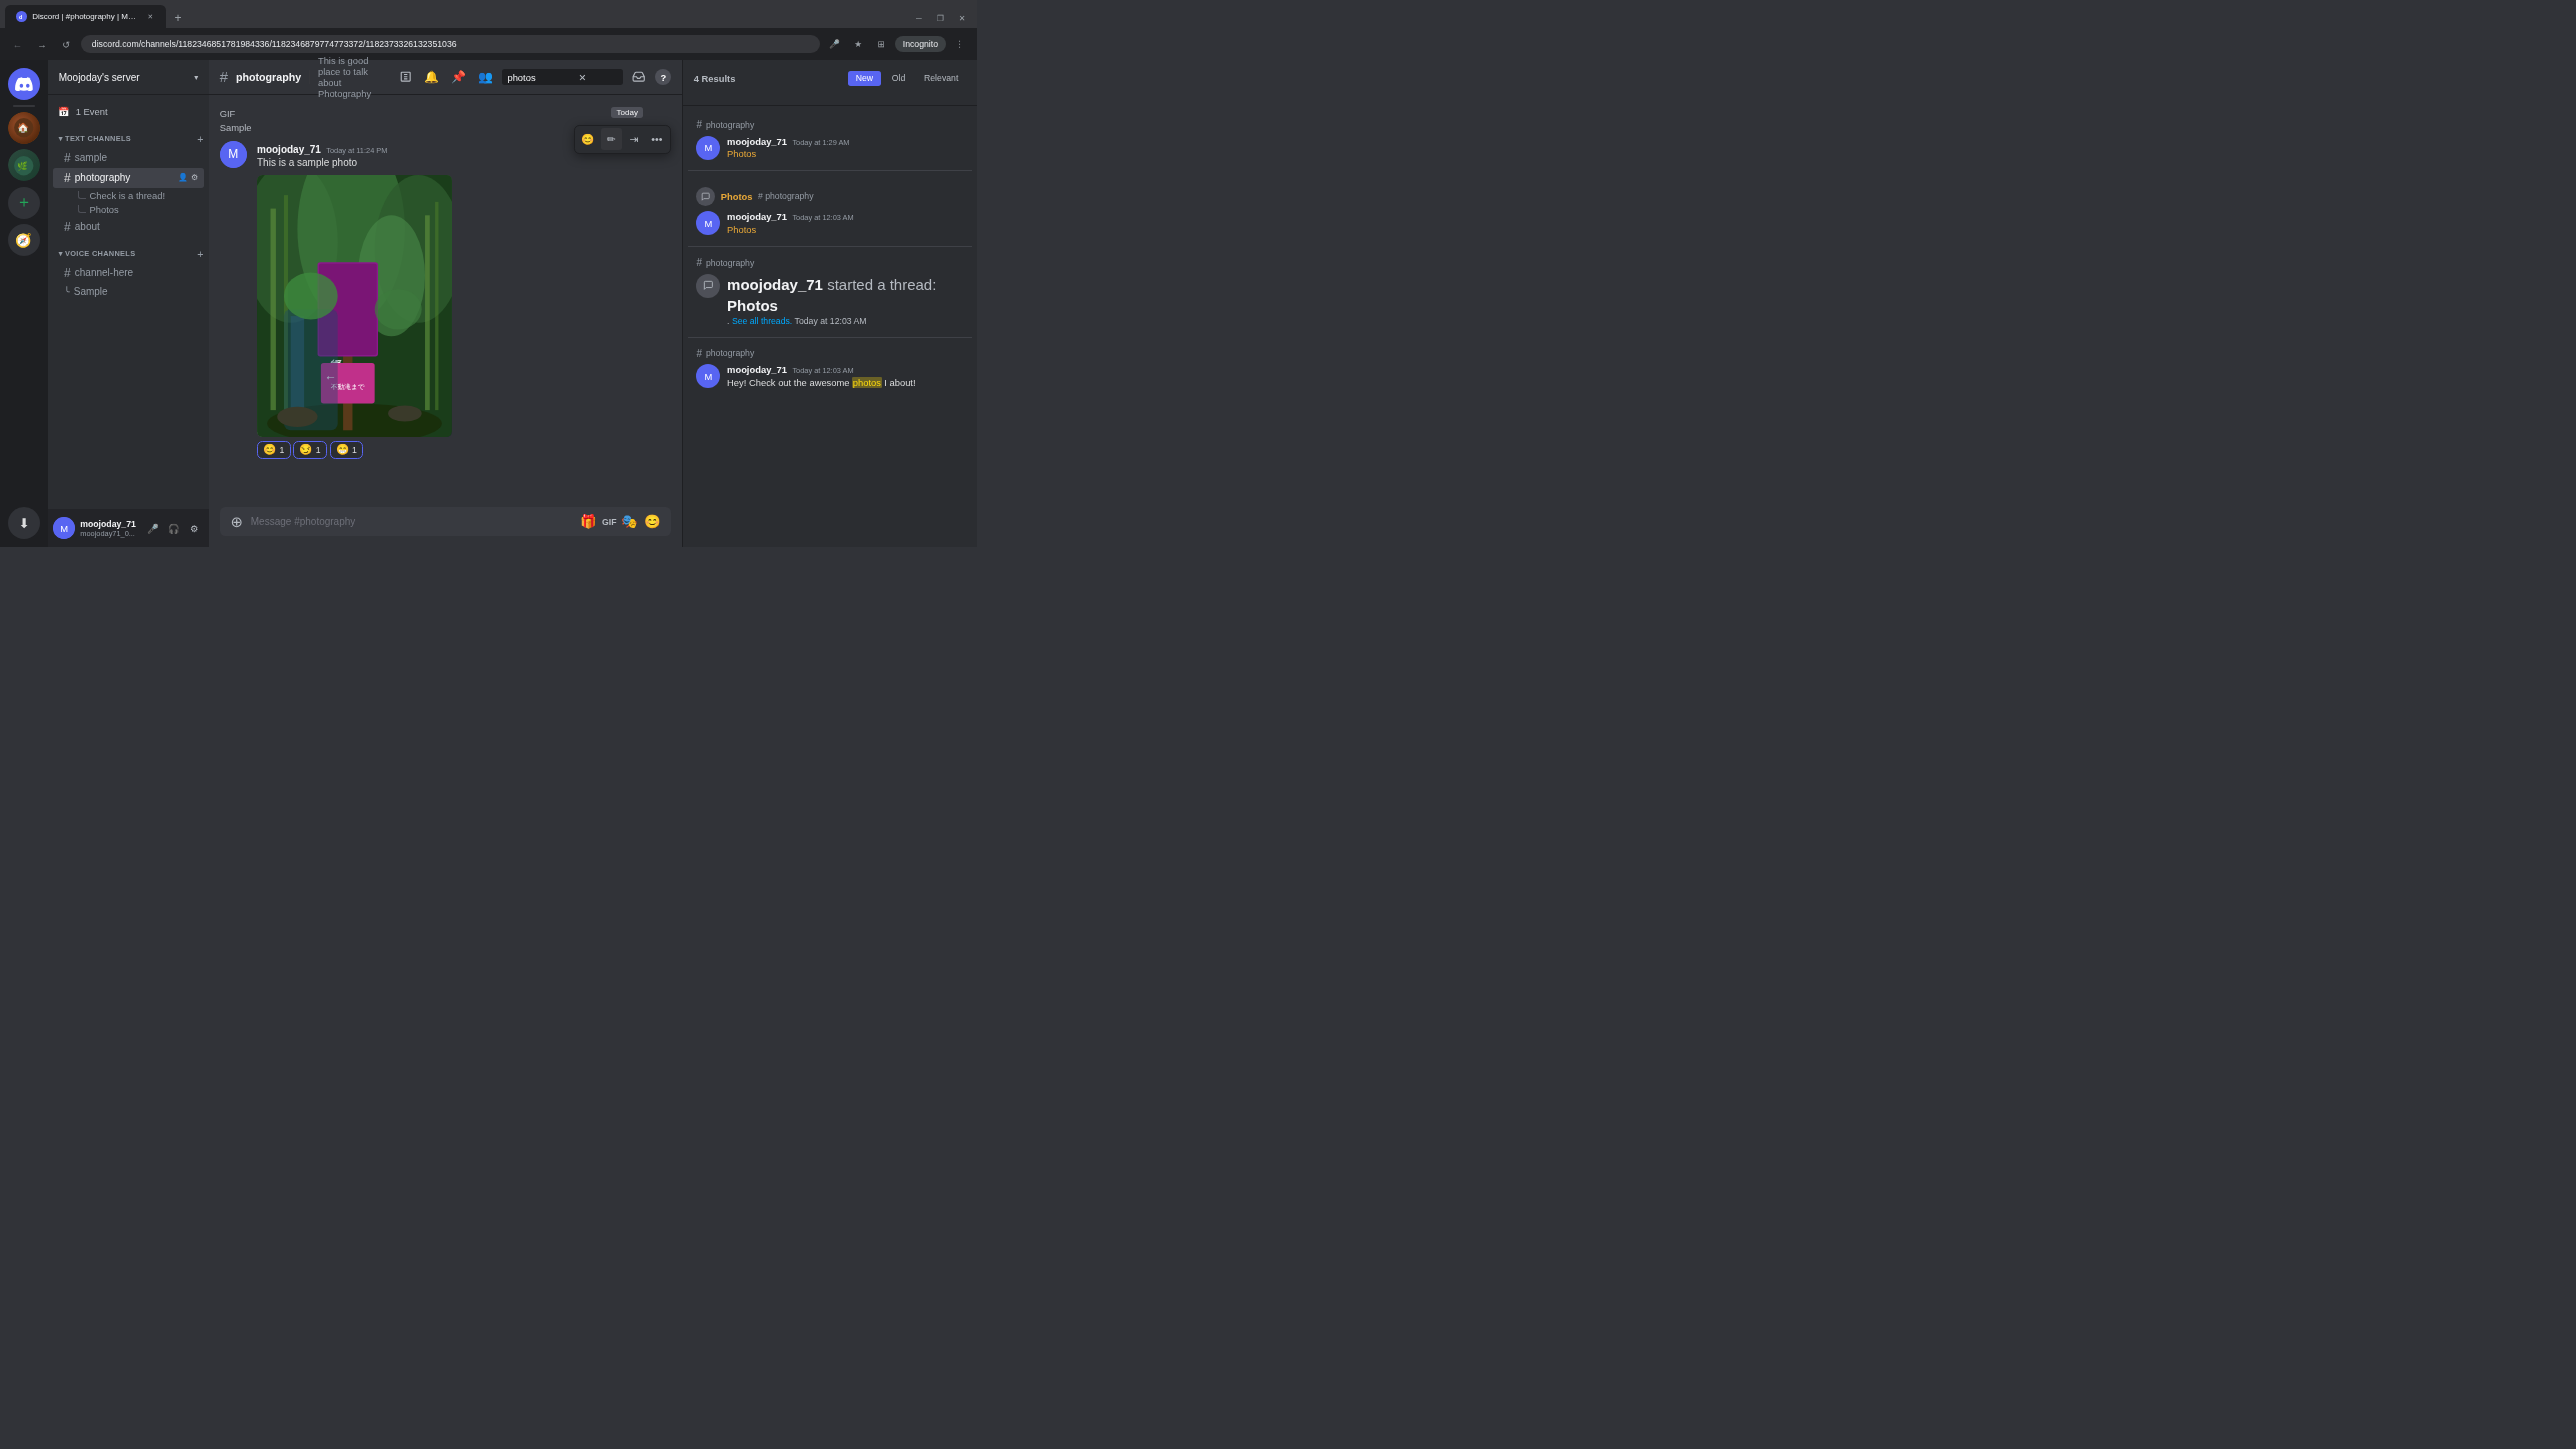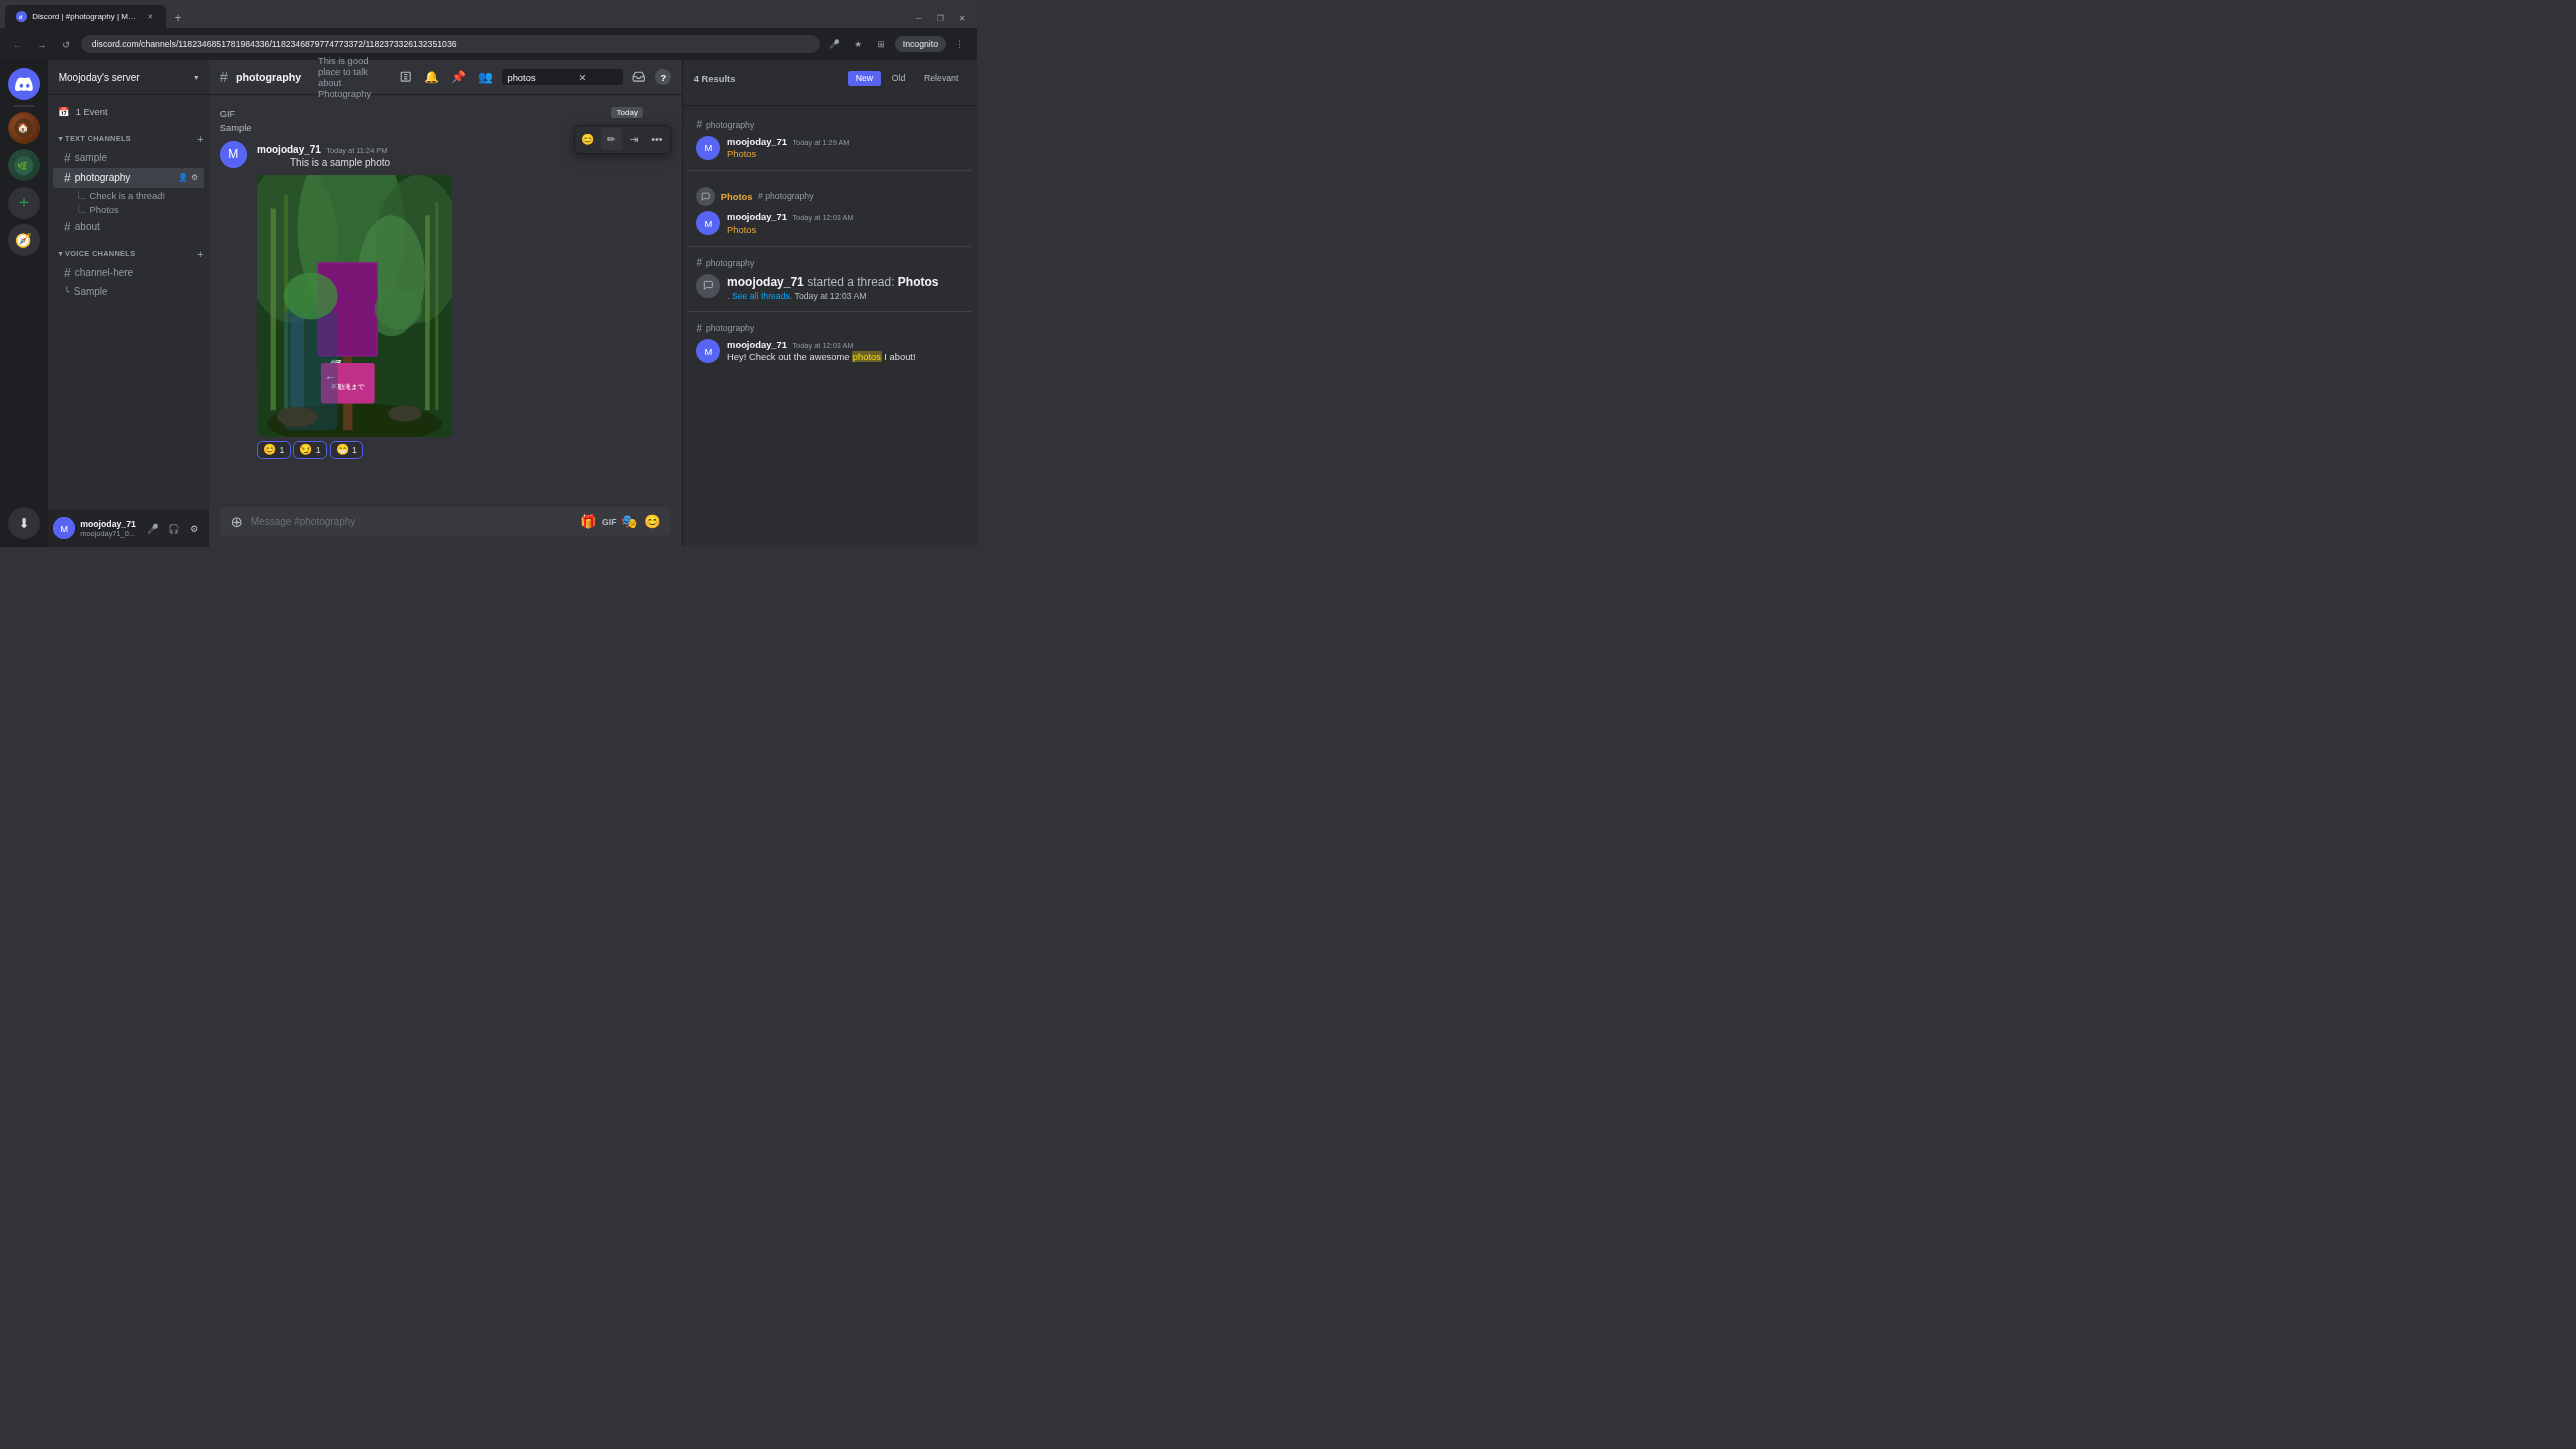--- a/index.html
+++ b/index.html
@@ -520,21 +520,20 @@
       color: #f2f3f5;
     }
     .message-timestamp {
       font-size: 7.4px;
       color: #949ba4;
     }
     .message-content {
       font-size: 10px;
       color: #dcddde;
       line-height: 1.375;
-      margin-left: 33px;
     }
 
     
     .gif-label {
       color: #b5bac1;
       font-size: 9.4px;
       padding: 1.3px 0;
     }
 
     
@@ -1083,21 +1082,21 @@
           <span class="result-channel-hash">#</span>
           <span>photography</span>
         </div>
         <div style="display:flex;gap:6.7px;align-items:flex-start;">
           <div style="width:24px;height:24px;border-radius:50%;background:#4e5058;display:flex;align-items:center;justify-content:center;flex-shrink:0;">
             <svg width="10.7" height="10.7" viewBox="0 0 24 24" fill="none" stroke="#b5bac1" stroke-width="2">
                 <path d="M21 15a2 2 0 01-2 2H7l-4 4V5a2 2 0 012-2h14a2 2 0 012 2z"></path>
               </svg>
           </div>
           <div>
-            <div style="font-size:12px;color:#b5bac1;line-height:1.4;">
+            <div style="font-size:15px;color:#b5bac1;line-height:1.4;">
               <span style="font-weight:700;color:#f2f3f5;">moojoday_71</span>
               <span> started a thread: </span>
               <span style="font-weight:700;color:#f2f3f5;">Photos</span>
             </div>
             <div style="font-size:8.7px;color:#b5bac1;">
               <span>. </span>
               <span style="color:#00a8fc;cursor:pointer;">See all threads.</span>
               <span> Today at 12:03 AM</span>
             </div>
           </div>

